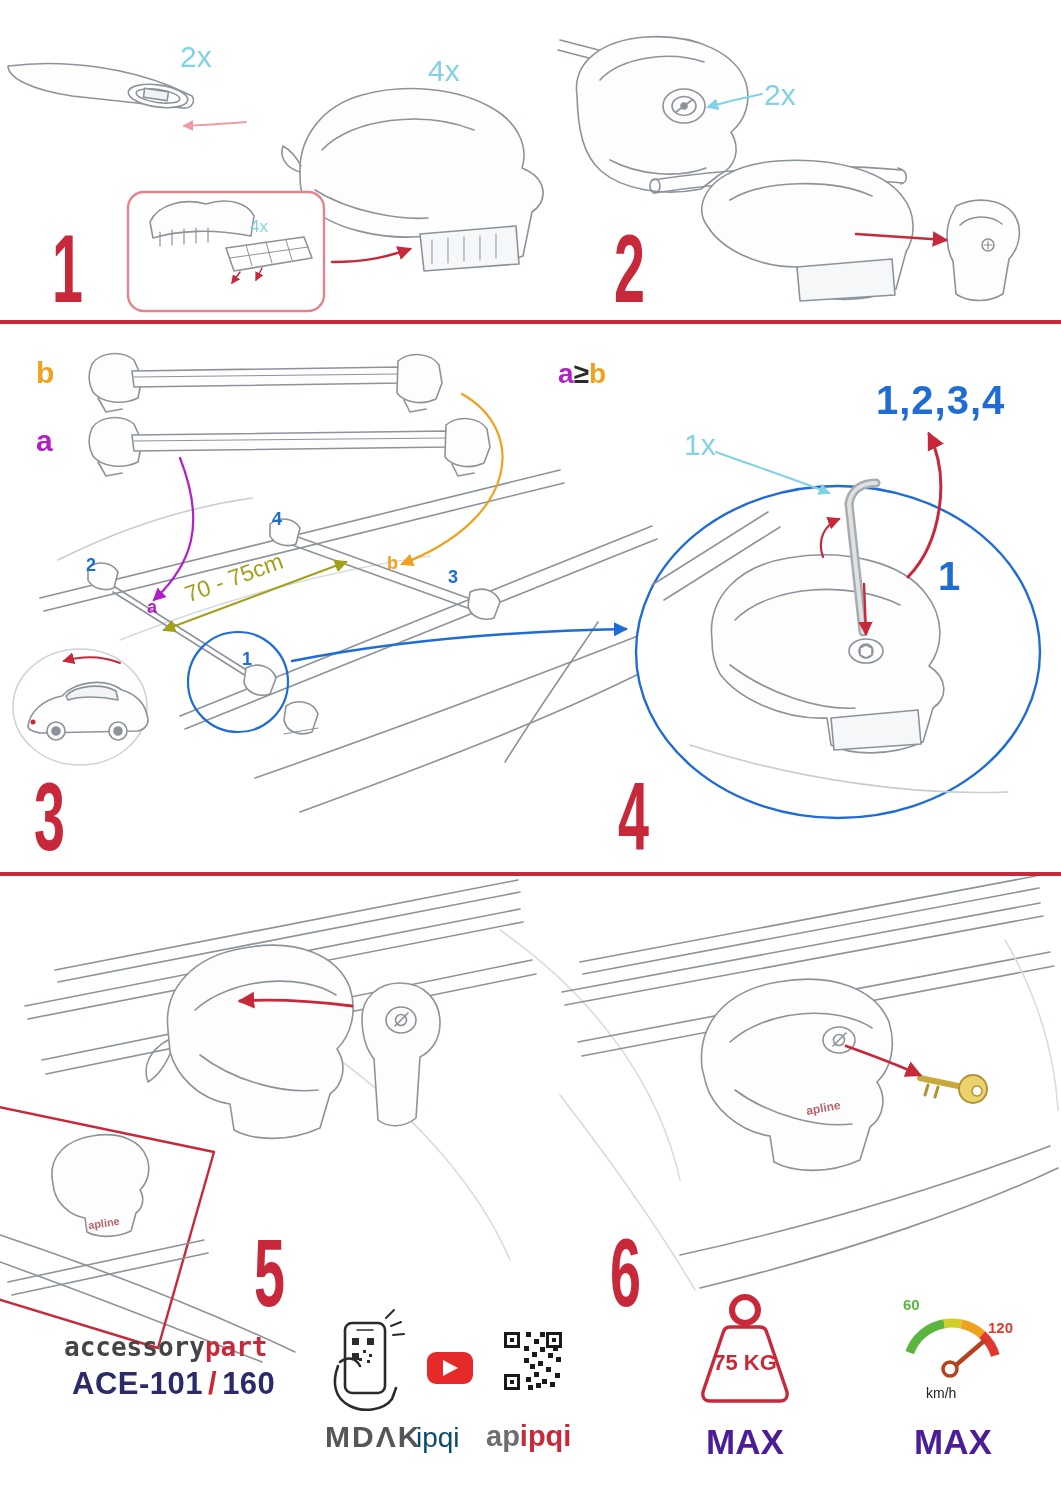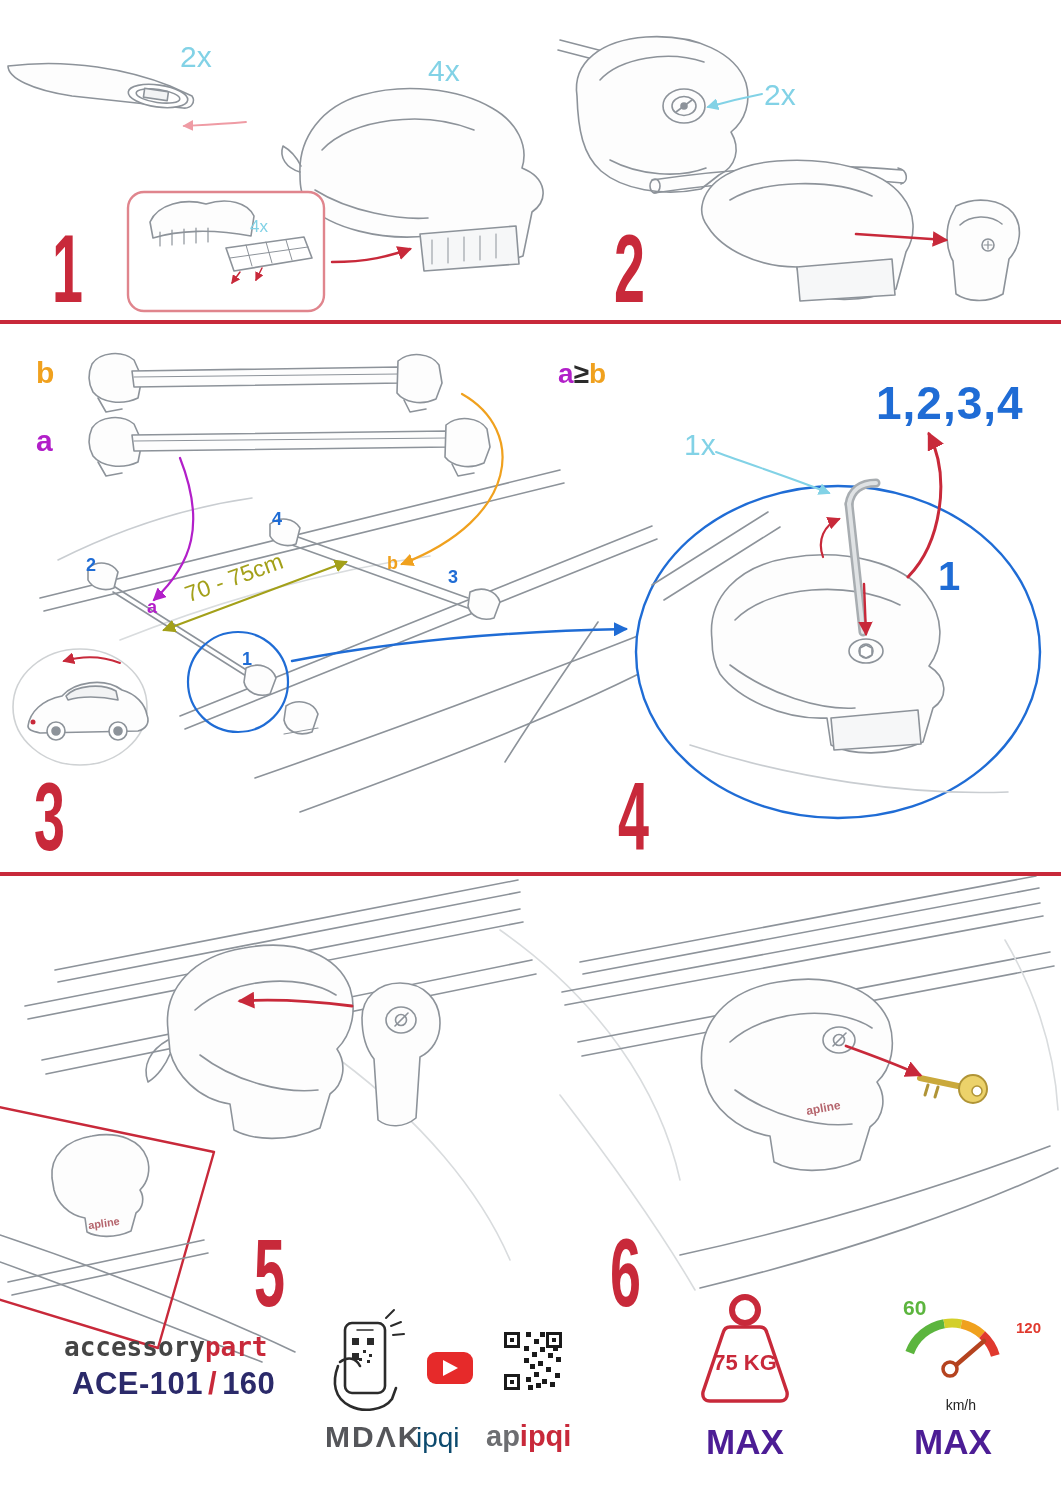--- a/index.html
+++ b/index.html
@@ -11,37 +11,37 @@
   .num { color:#c8293a; font-weight:700; font-size:96px; line-height:.85;
          transform:scaleX(.58); transform-origin:0 0; }
   .qty { color:#82d2e6; font-size:30px; font-weight:500; }
   .qty-sm { color:#82d2e6; font-size:17px; font-weight:500; }
   .blue { color:#1f6cd5; } .purple { color:#b21fc9; } .orange { color:#f0a11e; }
   .olive { color:#a3a019; }
   .pos { font-size:18px; font-weight:700; }
   .barlab { font-size:30px; font-weight:700; }
   .rule { font-size:28px; font-weight:700; }
   .rule .dark { color:#2b2b2b; }
-  .seq { font-size:46px; font-weight:700; letter-spacing:1px; }
+  .seq { font-size:40px; font-weight:700; letter-spacing:1px; }
   .big1 { font-size:40px; font-weight:700; }
   .dist { font-size:23px; font-weight:500; transform:rotate(-20deg); transform-origin:0 50%; }
   .brandmark { font-size:11px; font-weight:700; color:#b5656d; }
   .model { font-size:31px; font-weight:700; color:#2b2a6a; letter-spacing:.5px; }
   .model .slash { color:#c8293a; padding:0 5px; }
   .brand { font-family:"DejaVu Sans Mono", monospace; font-size:26px; font-weight:700; color:#454545; }
   .brand .accent { color:#c8293a; }
   .mdak { font-size:30px; font-weight:700; color:#55565a; letter-spacing:2px; }
   .ipqi { font-size:28px; font-weight:500; color:#0c4a6e; }
   .apline { font-size:29px; font-weight:700; color:#6d6e71; }
   .apline .accent { color:#c8293a; }
   .kg { font-size:22px; font-weight:700; color:#c8293a; width:90px; text-align:center; }
   .max { font-size:35px; font-weight:700; color:#4c1d95; width:90px; text-align:center; }
-  .gauge-lo { font-size:21px; font-weight:700; color:#5cb53e; }
+  .gauge-lo { font-size:15px; font-weight:700; color:#5cb53e; }
   .gauge-hi { font-size:15px; font-weight:700; color:#e0392e; }
-  .gauge-unit { font-size:14px; font-weight:500; color:#222; width:50px; text-align:right;margin-top:12px; }
+  .gauge-unit { font-size:14px; font-weight:500; color:#222; width:50px; text-align:left; }
 </style>
 </head>
 <body>
 
 <div class="page">
 
 <svg class="art" width="1061" height="1500" viewBox="0 0 1061 1500" fill="none" stroke="#8d939a" stroke-width="1.6" stroke-linecap="round" stroke-linejoin="round">
   <defs>
     <marker id="aR" viewBox="0 0 10 10" refX="8.5" refY="5" markerWidth="6" markerHeight="6" orient="auto-start-reverse">
           <path d="M0,0L10,5L0,10Z" fill="#c8293a" stroke="none"></path>
@@ -347,17 +347,17 @@
 <span class="t brand" style="left:64px; top:1334px"><span>accessory</span><span class="accent">part</span></span>
 
 <span class="t mdak" style="left:325px; top:1422px">MDΛK</span>
 <span class="t ipqi" style="left:416px; top:1424px">ipqi</span>
 <span class="t apline" style="left:486px; top:1422px"><span>ap</span><span class="accent">ipqi</span></span>
 
 <span class="t kg" style="left:700px; top:1352px">75 KG</span>
 <span class="t max" style="left:700px; top:1424px">MAX</span>
 
 <span class="t gauge-lo" style="left:903px; top:1297px">60</span>
-<span class="t gauge-hi" style="left:1016px; top:1320px">120</span>
+<span class="t gauge-hi" style="left:988px; top:1320px">120</span>
 <span class="t gauge-unit" style="left:926px; top:1386px">km/h</span>
 <span class="t max" style="left:908px; top:1424px">MAX</span>
 
 </div>
 
 </body></html>

